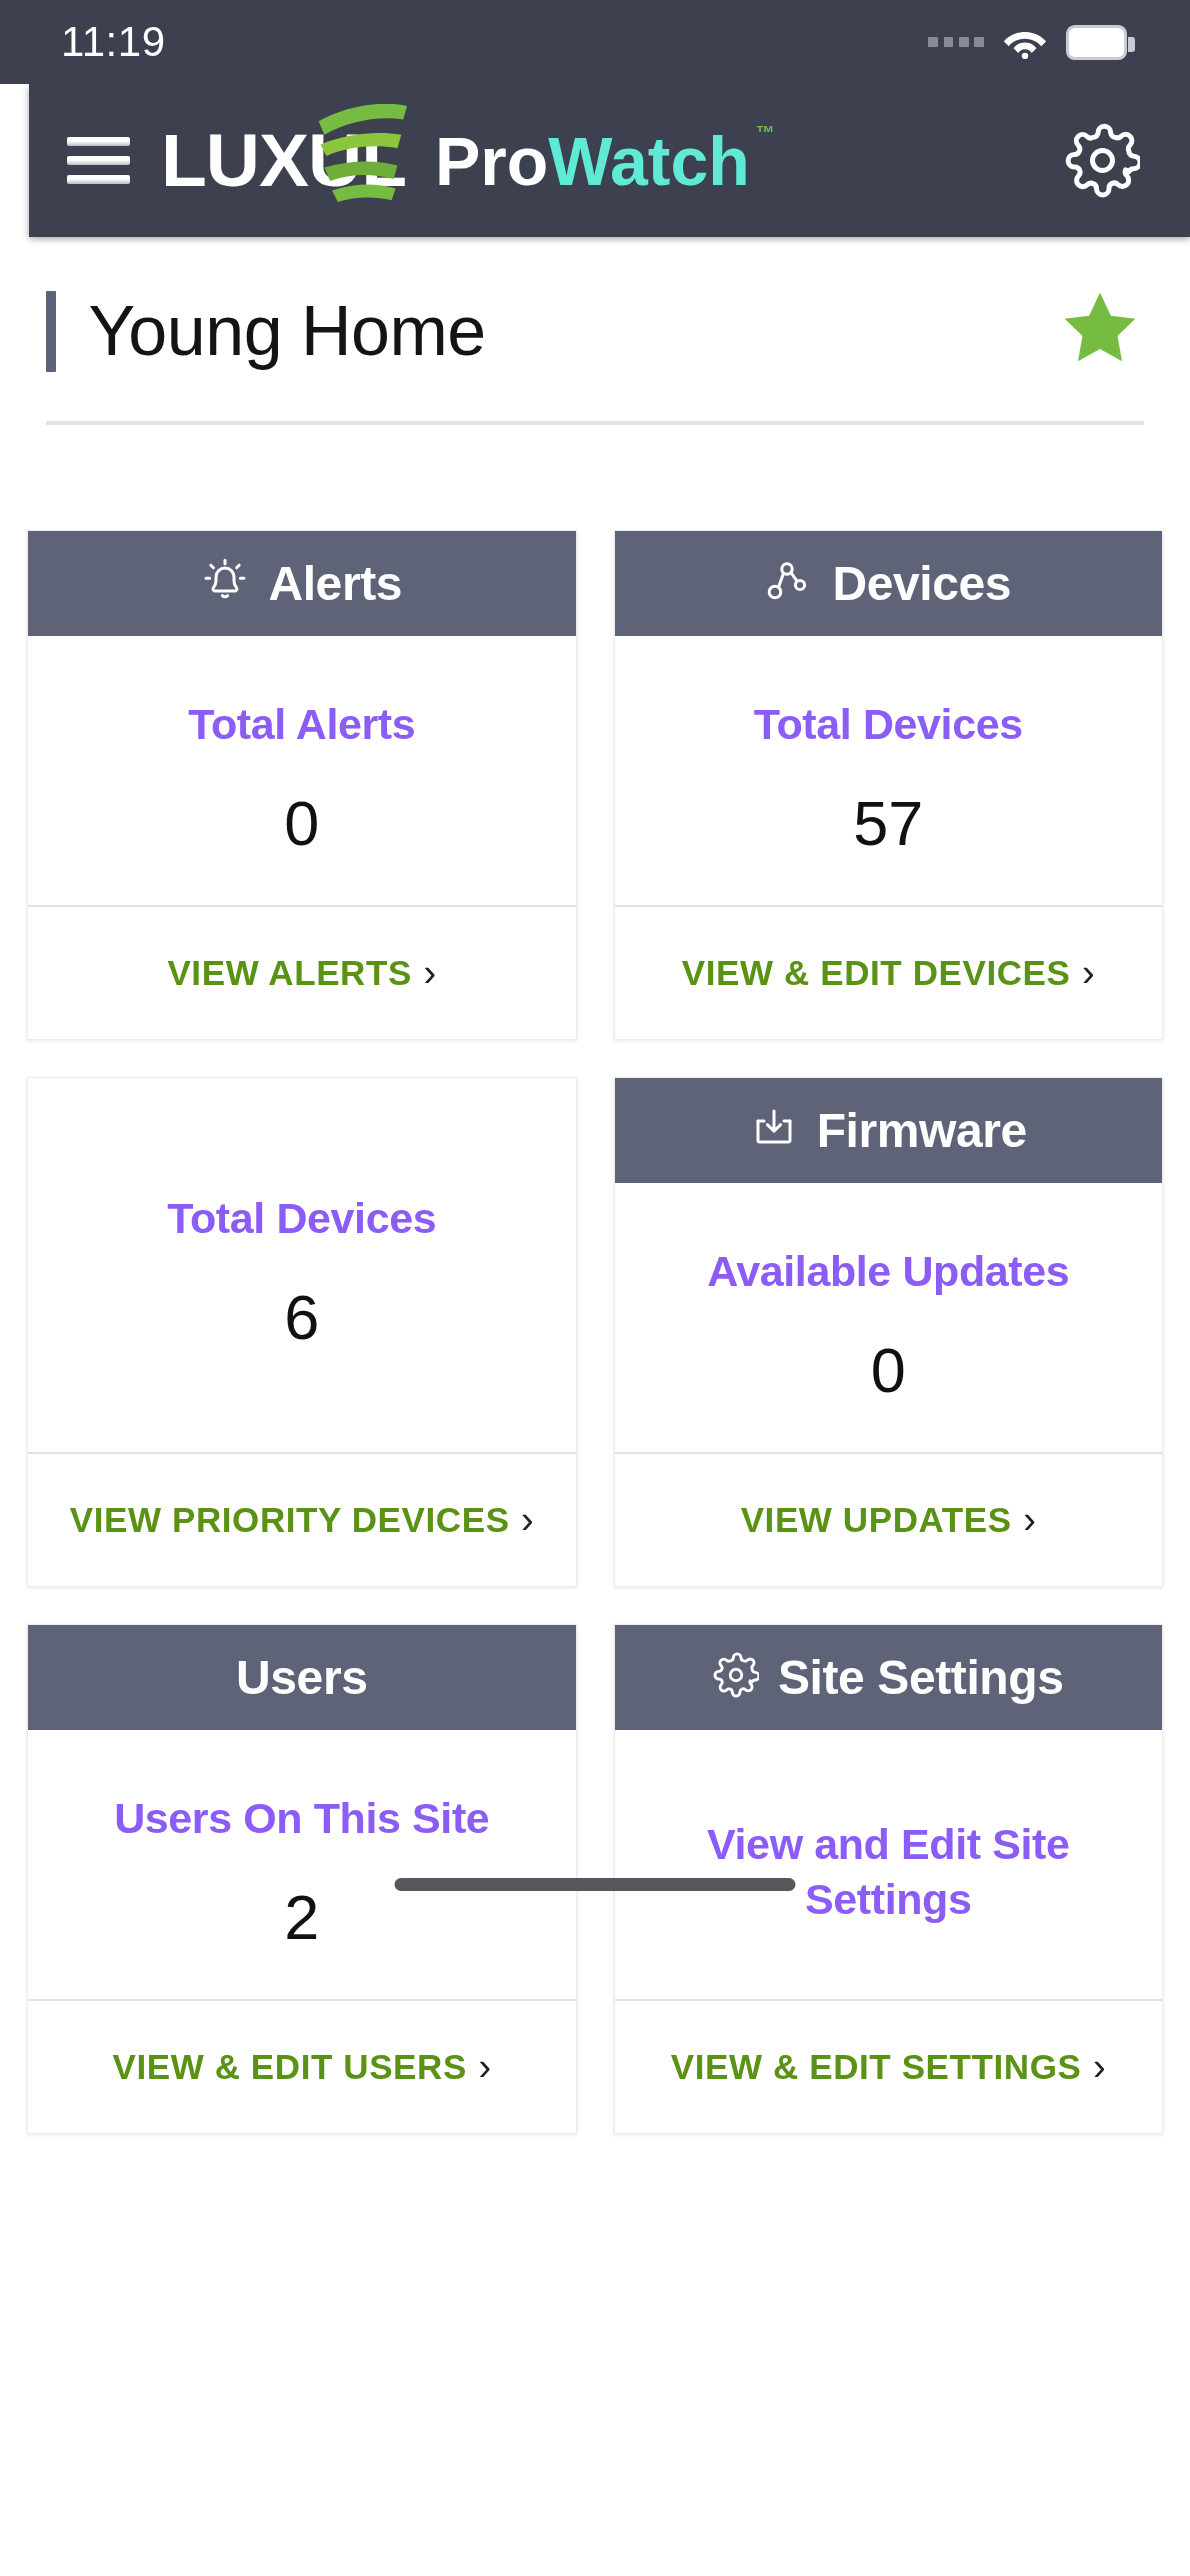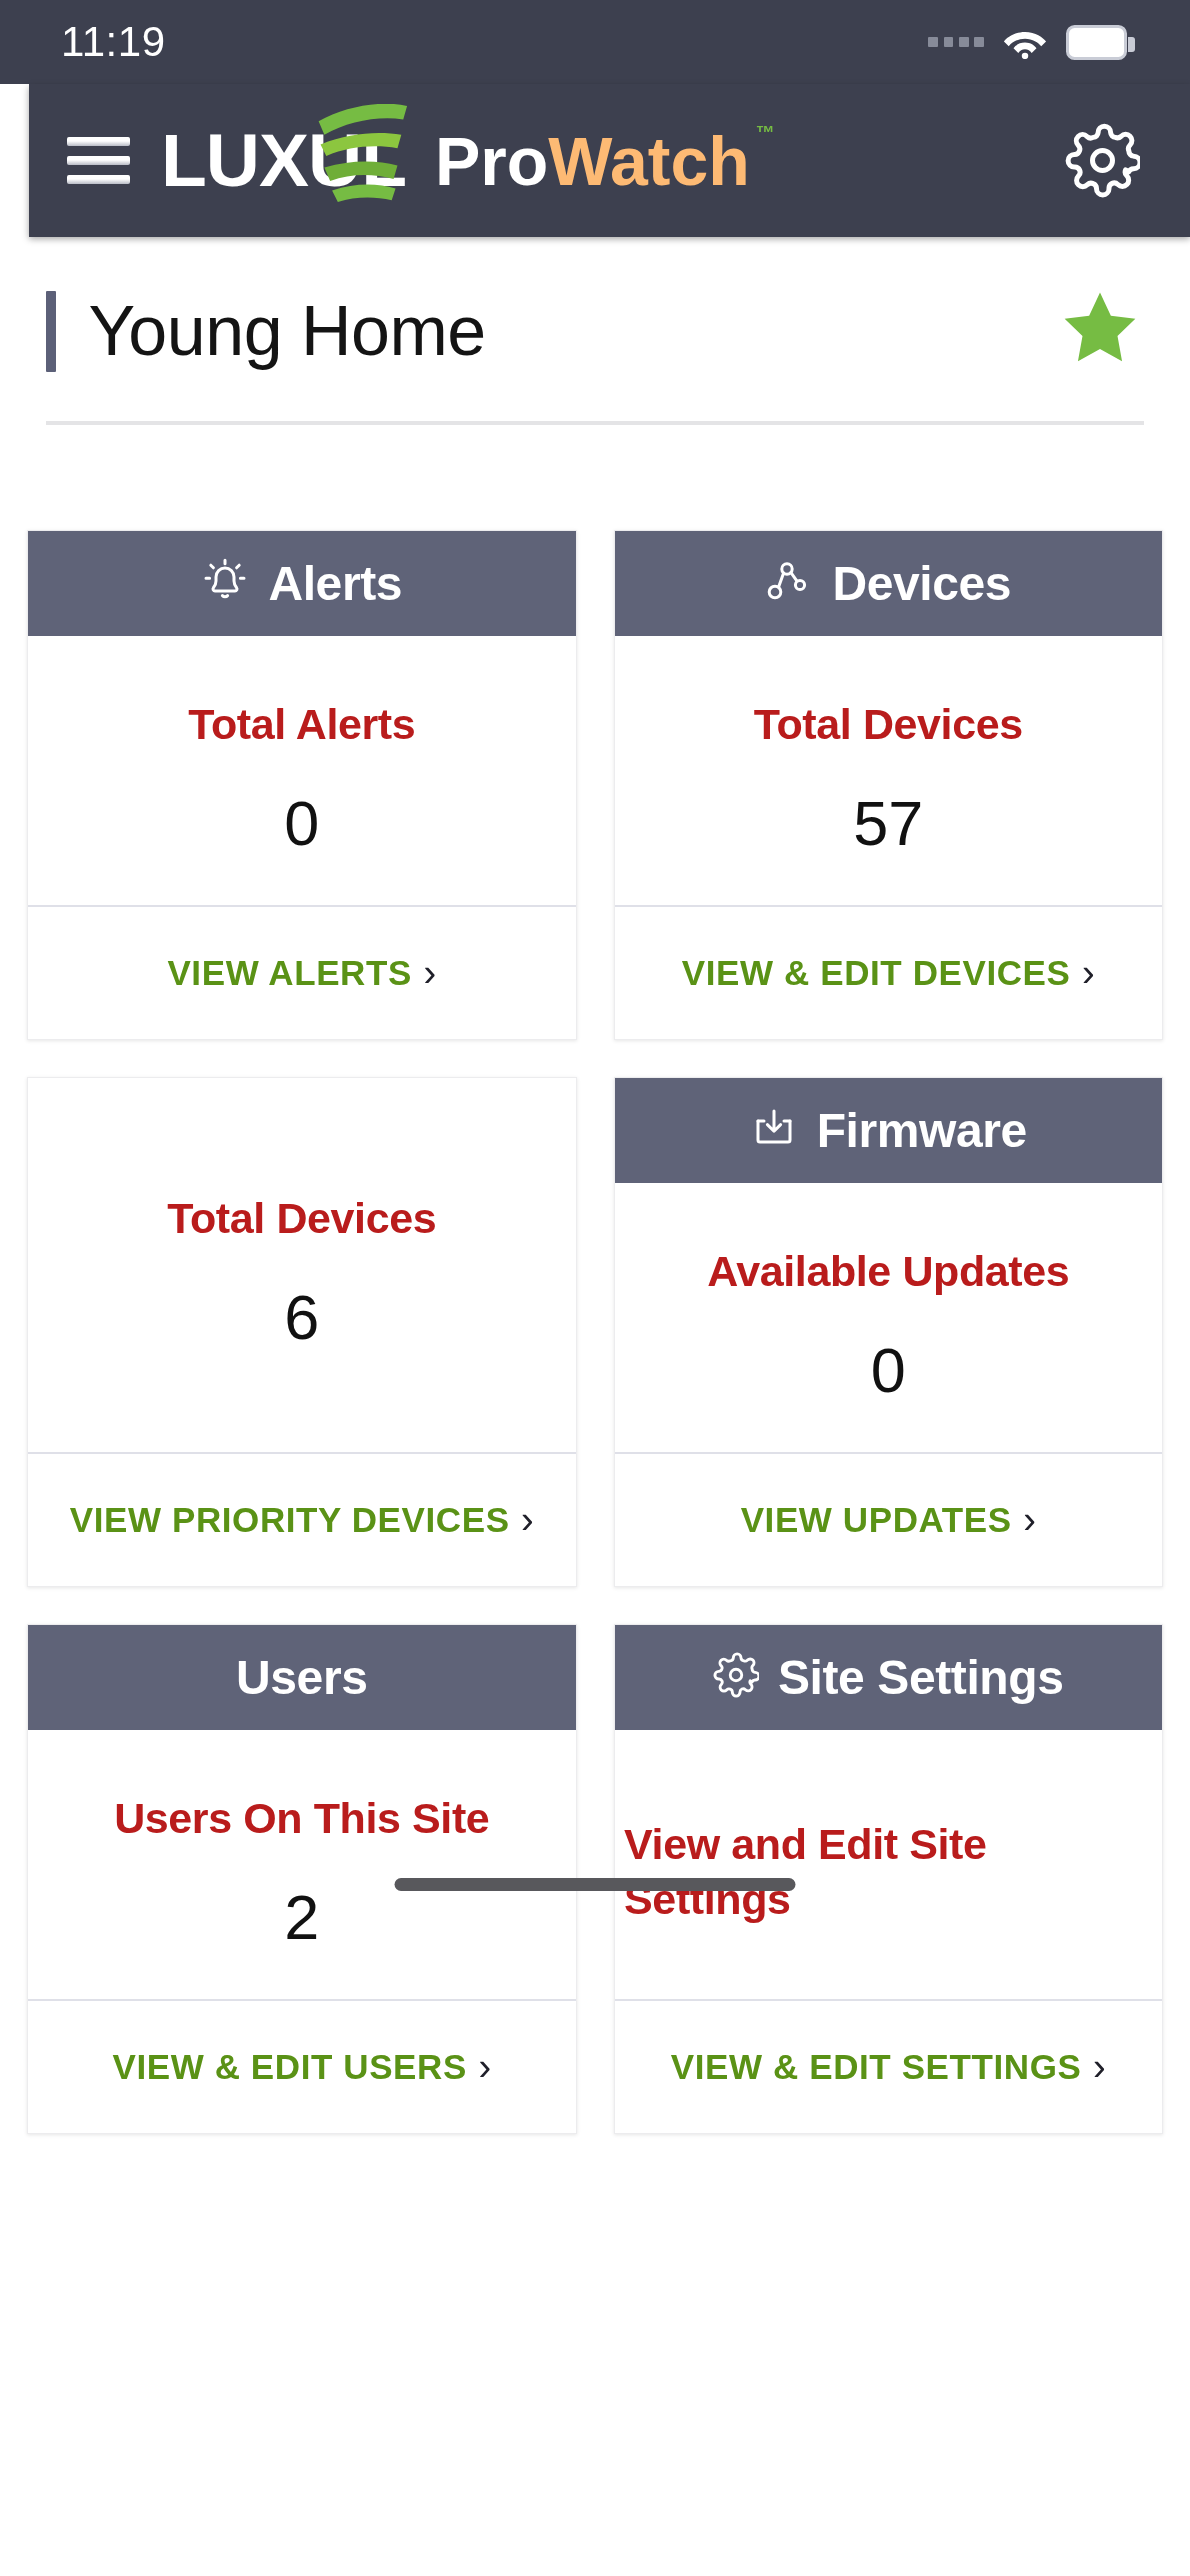--- a/index.html
+++ b/index.html
@@ -44,21 +44,21 @@
     background:linear-gradient(#ffffff 0%, #ffffff 45%, #b9bcc6 100%);
   }
   .brand{ display:flex; align-items:center; margin-left:31px; }
   .luxul{
     position:relative; color:#ffffff; font-size:75px; font-weight:700;
     letter-spacing:-1px; line-height:1;
   }
   .swoosh{ position:absolute; left:146px; top:-19px; width:104px; height:100px; pointer-events:none;}
   .prowatch{ font-size:68px; font-weight:700; line-height:1; margin-left:29px; position:relative;}
   .prowatch .pro{ color:#ffffff; }
-  .prowatch .watch{ color:#fdba74; }
+  .prowatch .watch{ color:#5eead4; }
   .tm{ position:absolute; top:-3.8px; right:-25px; font-size:19px; color:#76bc43; font-weight:700;}
   .gear-btn{ margin-left:auto; cursor:pointer; display:flex; }
 
   
   .pagehead{
     padding:50px 46px 0 46px; display:flex; align-items:center;
   }
   .title-wrap{ display:flex; align-items:center; }
   .title-bar{ width:9.6px; height:81px; background:#5c6078; margin-right:33px; border-radius:1px;}
   .page-title{ font-size:70px; font-weight:400; color:#141414; letter-spacing:-0.5px;}
@@ -88,21 +88,21 @@
   }
   .card-head .ttl{ font-size:48px; font-weight:600; letter-spacing:-0.4px; white-space:nowrap;}
   .card-body{
     flex:1; display:flex; flex-direction:column;
     align-items:center; justify-content:center;
     padding:40px 9.6px 46px 9.6px;
     border-bottom:2.9px solid #dfe0e8;
     min-height:259px;
   }
   .metric-label{
-    font-size:43px; font-weight:700; color:#b91c1c; text-align:left;
+    font-size:43px; font-weight:700; color:#8b5cf6; text-align:center;
     letter-spacing:-0.4px; line-height:1.28;margin-top:21px;
   }
   .metric-value{ font-size:63px; font-weight:400; color:#111; margin-top:35px;}
   .card-foot{
     height:132px; display:flex; align-items:center; justify-content:center; gap:11.5px;
   }
   .card-foot .lnk{
     font-size:35px; font-weight:700; color:#5a9216;
     letter-spacing:0.6px; white-space:nowrap;
   }

